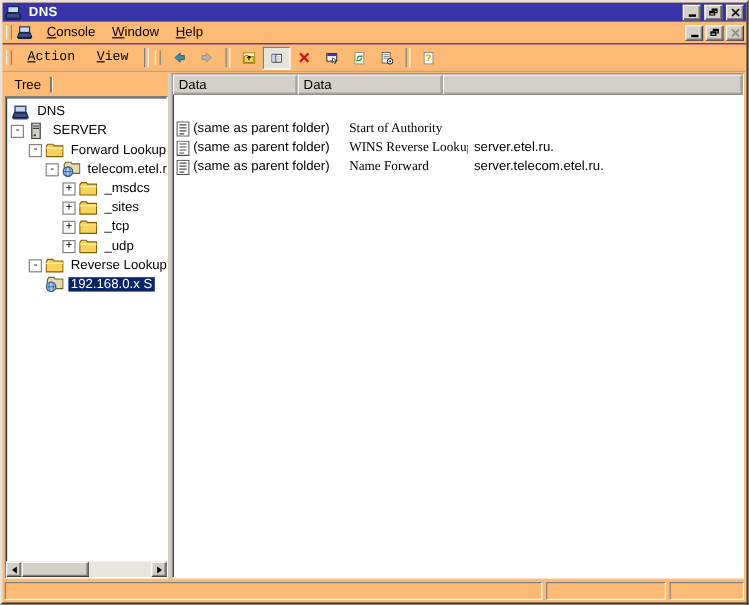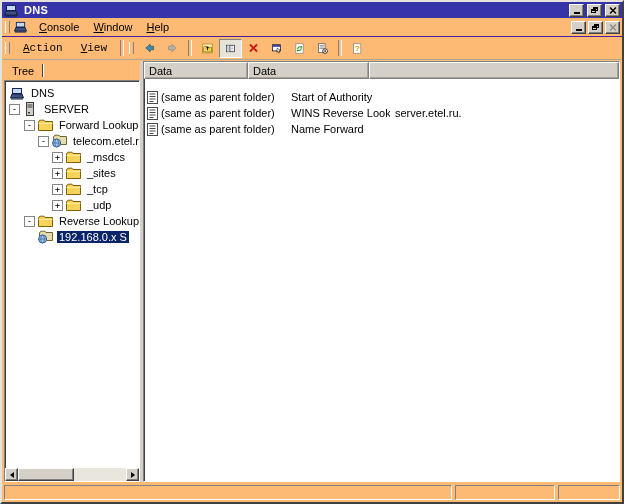--- a/index.html
+++ b/index.html
@@ -59,24 +59,24 @@
   .sbtn.right{margin-left:auto;}
   
   .splitter{width:3px;flex:none;background:#d4d0c8;}
   
   .list-pane{flex:1;background:#fff;border:1px solid;border-color:#808080 #fff #fff #808080;box-shadow:inset 1px 1px 0 #404040;
     display:flex;flex-direction:column;overflow:hidden;min-width:0;}
   .lheader{height:17px;display:flex;background:#d4d0c8;flex:none;}
   .hcell{border:1px solid;border-color:#fff #808080 #808080 #fff;box-shadow:inset -1px -1px 0 #a8a49c;
     padding:1px 4px;box-sizing:border-box;display:flex;align-items:center;gap:5px;overflow:hidden;}
   .hc-name{width:142px;}.hc-type{width:104px;}.hc-data{width:121px;}.hc-fill{flex:1;}
-  .lbody{flex:1;padding-top:10px;}
+  .lbody{flex:1;padding-top:20px;}
   .lrow{height:16px;display:flex;align-items:center;}
   .cname{width:142px;flex:none;display:flex;align-items:center;gap:3px;padding-left:3px;box-sizing:border-box;overflow:hidden;white-space:nowrap;}
-  .ctype{width:104px;flex:none;padding-left:5px;box-sizing:border-box;white-space:nowrap;overflow:hidden;}
+  .ctype{width:104px;flex:none;padding-left:5px;box-sizing:border-box;white-space:nowrap;overflow:hidden;font-family:Liberation Serif, serif;}
   .cdata{flex:1;padding-left:5px;white-space:nowrap;overflow:hidden;}
   
   .statusbar{height:20px;flex:none;display:flex;align-items:stretch;gap:3px;padding:3px 2px 2px 2px;box-sizing:border-box;}
   .spane{border:1px solid;border-color:#808080 #fff #fff #808080;box-sizing:border-box;}
   .sp1{flex:1;}.sp2{width:100px;flex:none;}.sp3{width:62px;flex:none;}
 </style>
 </head>
 <body>
 
 <div id="window">
@@ -391,20 +391,21 @@
             <svg width="11" height="13" viewBox="0 0 11 13">
                 <rect x="0.5" y="0.5" width="10" height="12" fill="#fff" stroke="#4a4a4a"></rect>
                 <line x1="2.5" y1="3" x2="8.5" y2="3" stroke="#4a4a4a"></line>
                 <line x1="2.5" y1="5.5" x2="8.5" y2="5.5" stroke="#4a4a4a"></line>
                 <line x1="2.5" y1="8" x2="8.5" y2="8" stroke="#4a4a4a"></line>
                 <line x1="2.5" y1="10.5" x2="6.5" y2="10.5" stroke="#4a4a4a"></line>
               </svg>
             <span>(same as parent folder)</span>
           </span>
           <span class="ctype">Name Forward</span>
+          <span class="cdata">server.telecom.etel.ru.</span>
         </div>
 
       </div>
     </div>
   </div>
 
   <div class="statusbar">
     <span class="spane sp1"></span>
     <span class="spane sp2"></span>
     <span class="spane sp3"></span>

